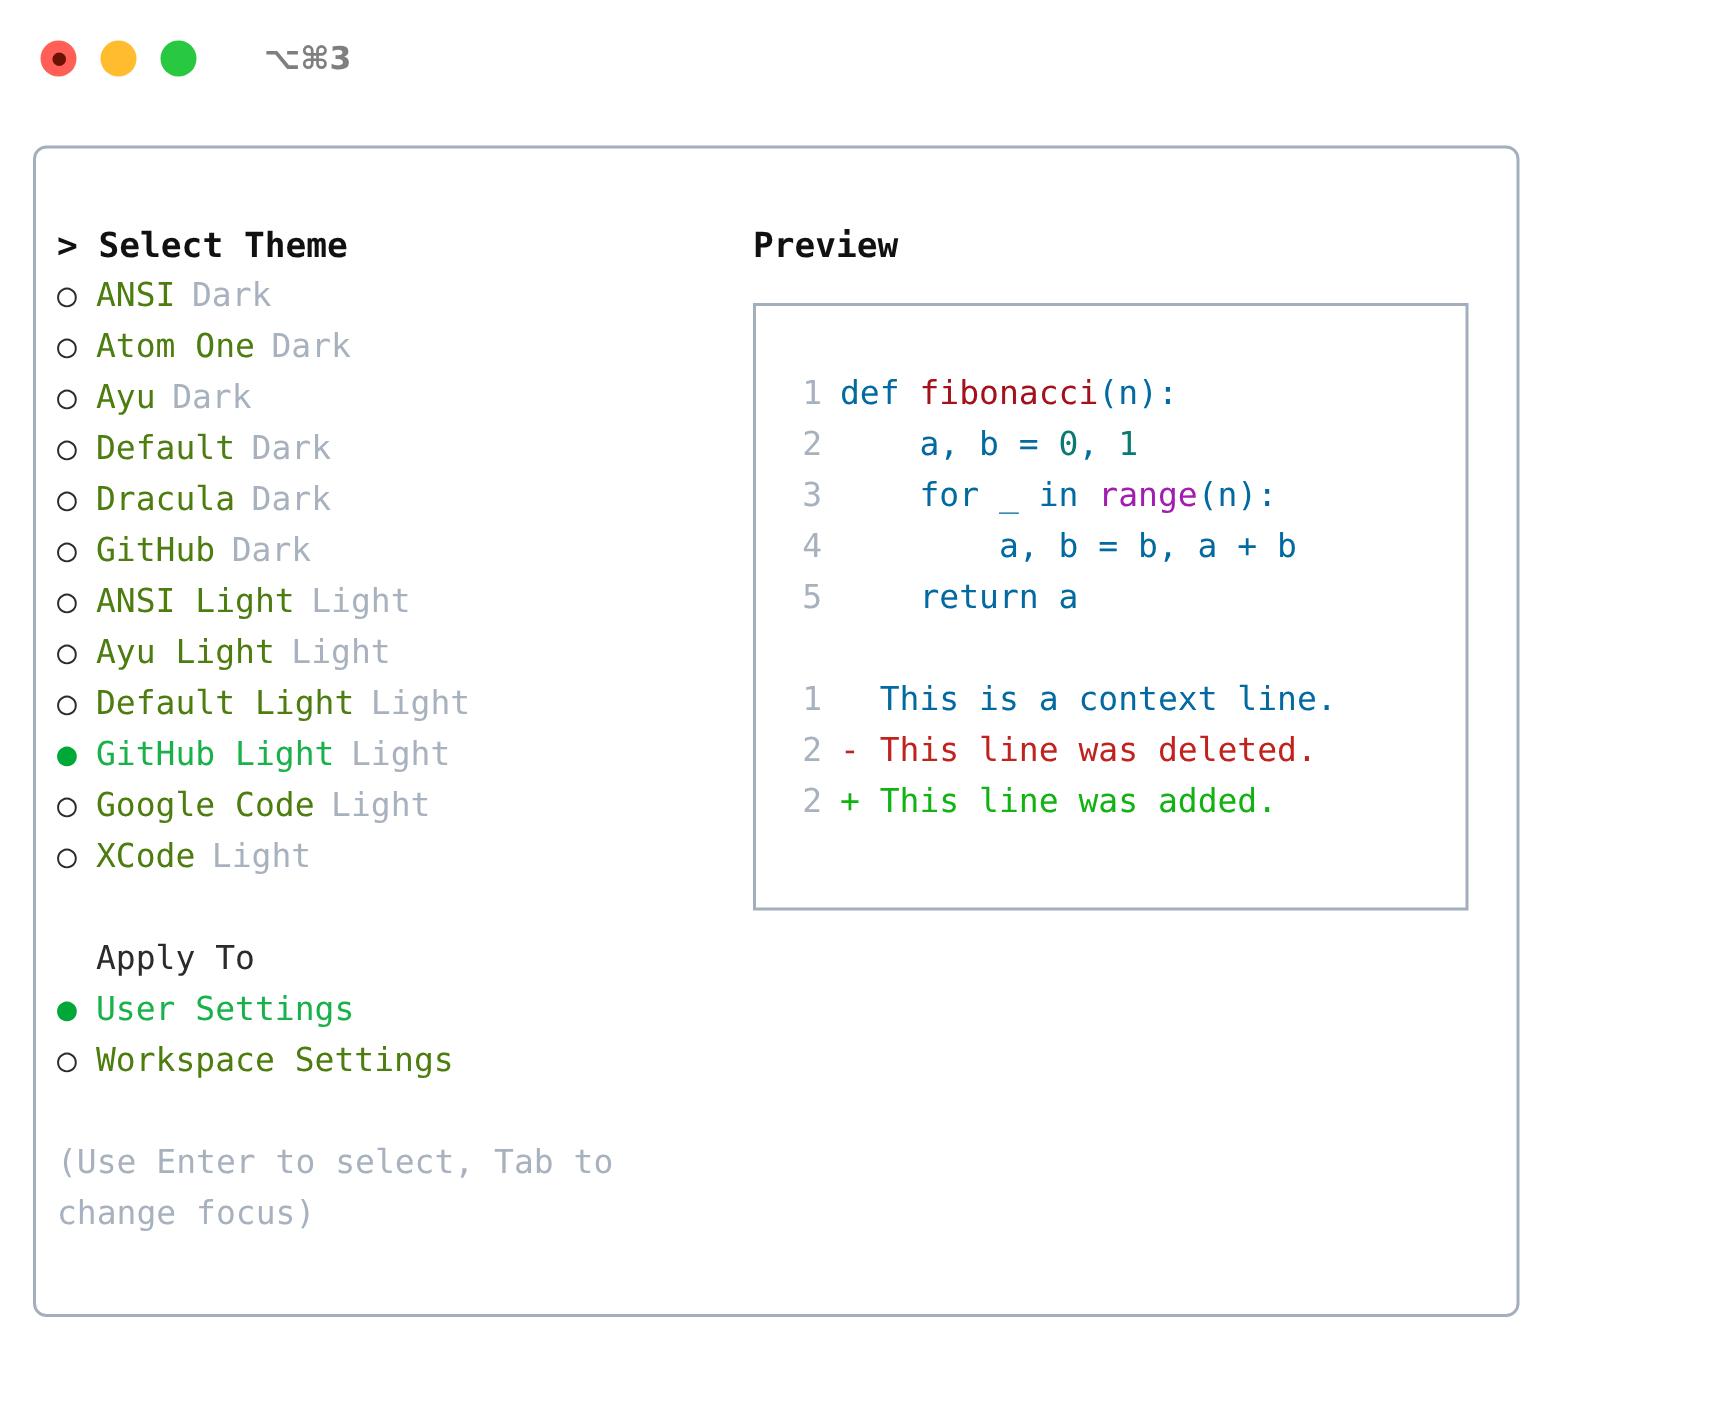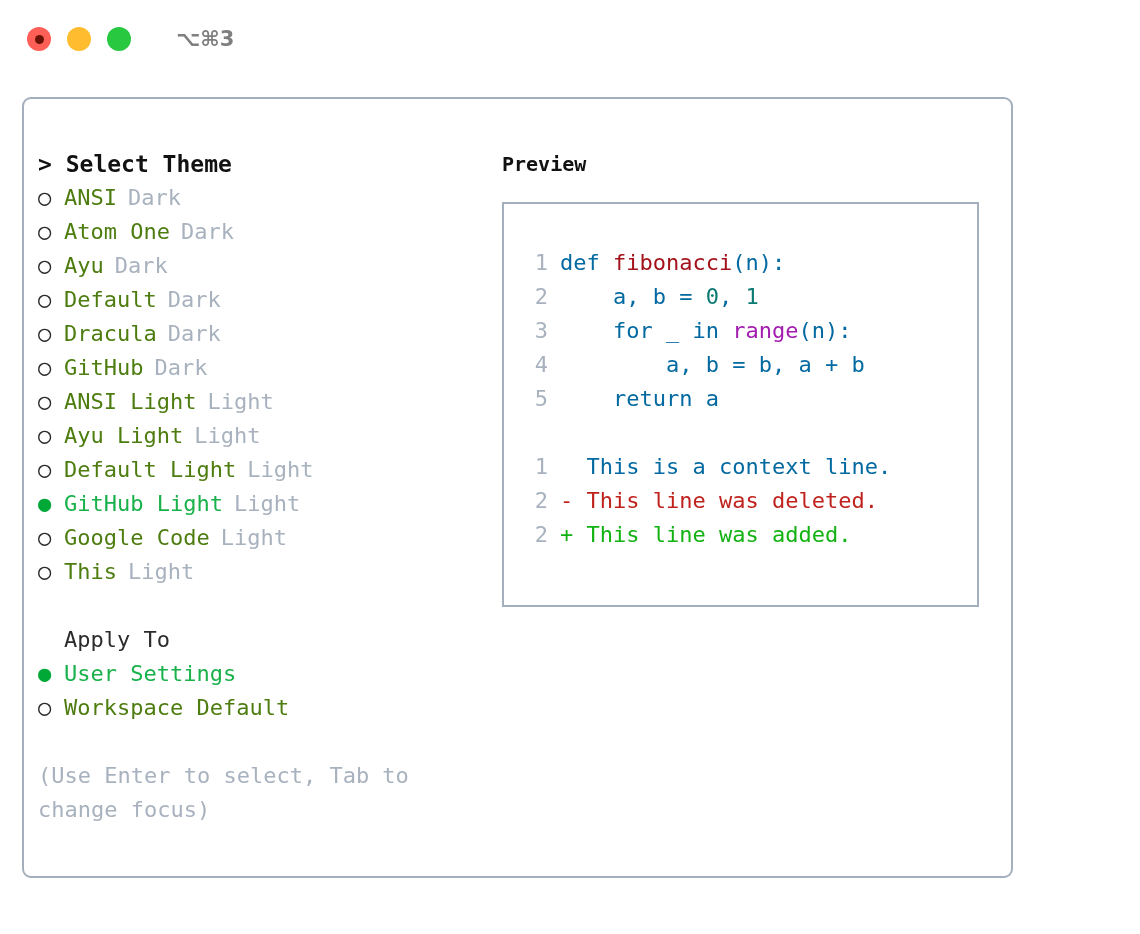--- a/index.html
+++ b/index.html
@@ -138,21 +138,21 @@
     word-spacing: 0px;
   }
   
   .right-col {
     position: absolute;
     left: 478px;
     top: 48px;
     width: 500px;
   }
   .preview-header {
-    font-size: 20px;
+    font-size: 23px;
     font-weight: bold;
     color: #111111;
     line-height: 34px;
   }
   .preview-box {
     margin-top: 21px;
     width: 477px;
     height: 405px;
     border: 2px solid #a4afbd;
     box-sizing: border-box;
@@ -214,30 +214,30 @@
             <div class="theme-row"><span class="marker">○</span><span class="theme-name">Atom One</span><span class="theme-variant">Dark</span></div>
             <div class="theme-row"><span class="marker">○</span><span class="theme-name">Ayu</span><span class="theme-variant">Dark</span></div>
             <div class="theme-row"><span class="marker">○</span><span class="theme-name">Default</span><span class="theme-variant">Dark</span></div>
             <div class="theme-row"><span class="marker">○</span><span class="theme-name">Dracula</span><span class="theme-variant">Dark</span></div>
             <div class="theme-row"><span class="marker">○</span><span class="theme-name">GitHub</span><span class="theme-variant">Dark</span></div>
             <div class="theme-row"><span class="marker">○</span><span class="theme-name">ANSI Light</span><span class="theme-variant">Light</span></div>
             <div class="theme-row"><span class="marker">○</span><span class="theme-name">Ayu Light</span><span class="theme-variant">Light</span></div>
             <div class="theme-row"><span class="marker">○</span><span class="theme-name">Default Light</span><span class="theme-variant">Light</span></div>
             <div class="theme-row selected"><span class="marker sel">●</span><span class="theme-name">GitHub Light</span><span class="theme-variant">Light</span></div>
             <div class="theme-row"><span class="marker">○</span><span class="theme-name">Google Code</span><span class="theme-variant">Light</span></div>
-            <div class="theme-row"><span class="marker">○</span><span class="theme-name">This</span><span class="theme-variant">Light</span></div>
+            <div class="theme-row"><span class="marker">○</span><span class="theme-name">XCode</span><span class="theme-variant">Light</span></div>
           </div>
 
         <div class="spacer-sm"></div>
 
         <div class="apply-header">Apply To</div>
 
         <div id="apply-list">
             <div class="theme-row selected"><span class="marker sel">●</span><span class="theme-name">User Settings</span></div>
-            <div class="theme-row"><span class="marker">○</span><span class="theme-name">Workspace Default</span></div>
+            <div class="theme-row"><span class="marker">○</span><span class="theme-name">Workspace Settings</span></div>
           </div>
 
         <div class="hint">(Use Enter to select, Tab to change focus)</div>
       </div>
 
       <div class="right-col">
         <div class="preview-header">Preview</div>
 
         <div class="preview-box">
           <div class="code-area">

